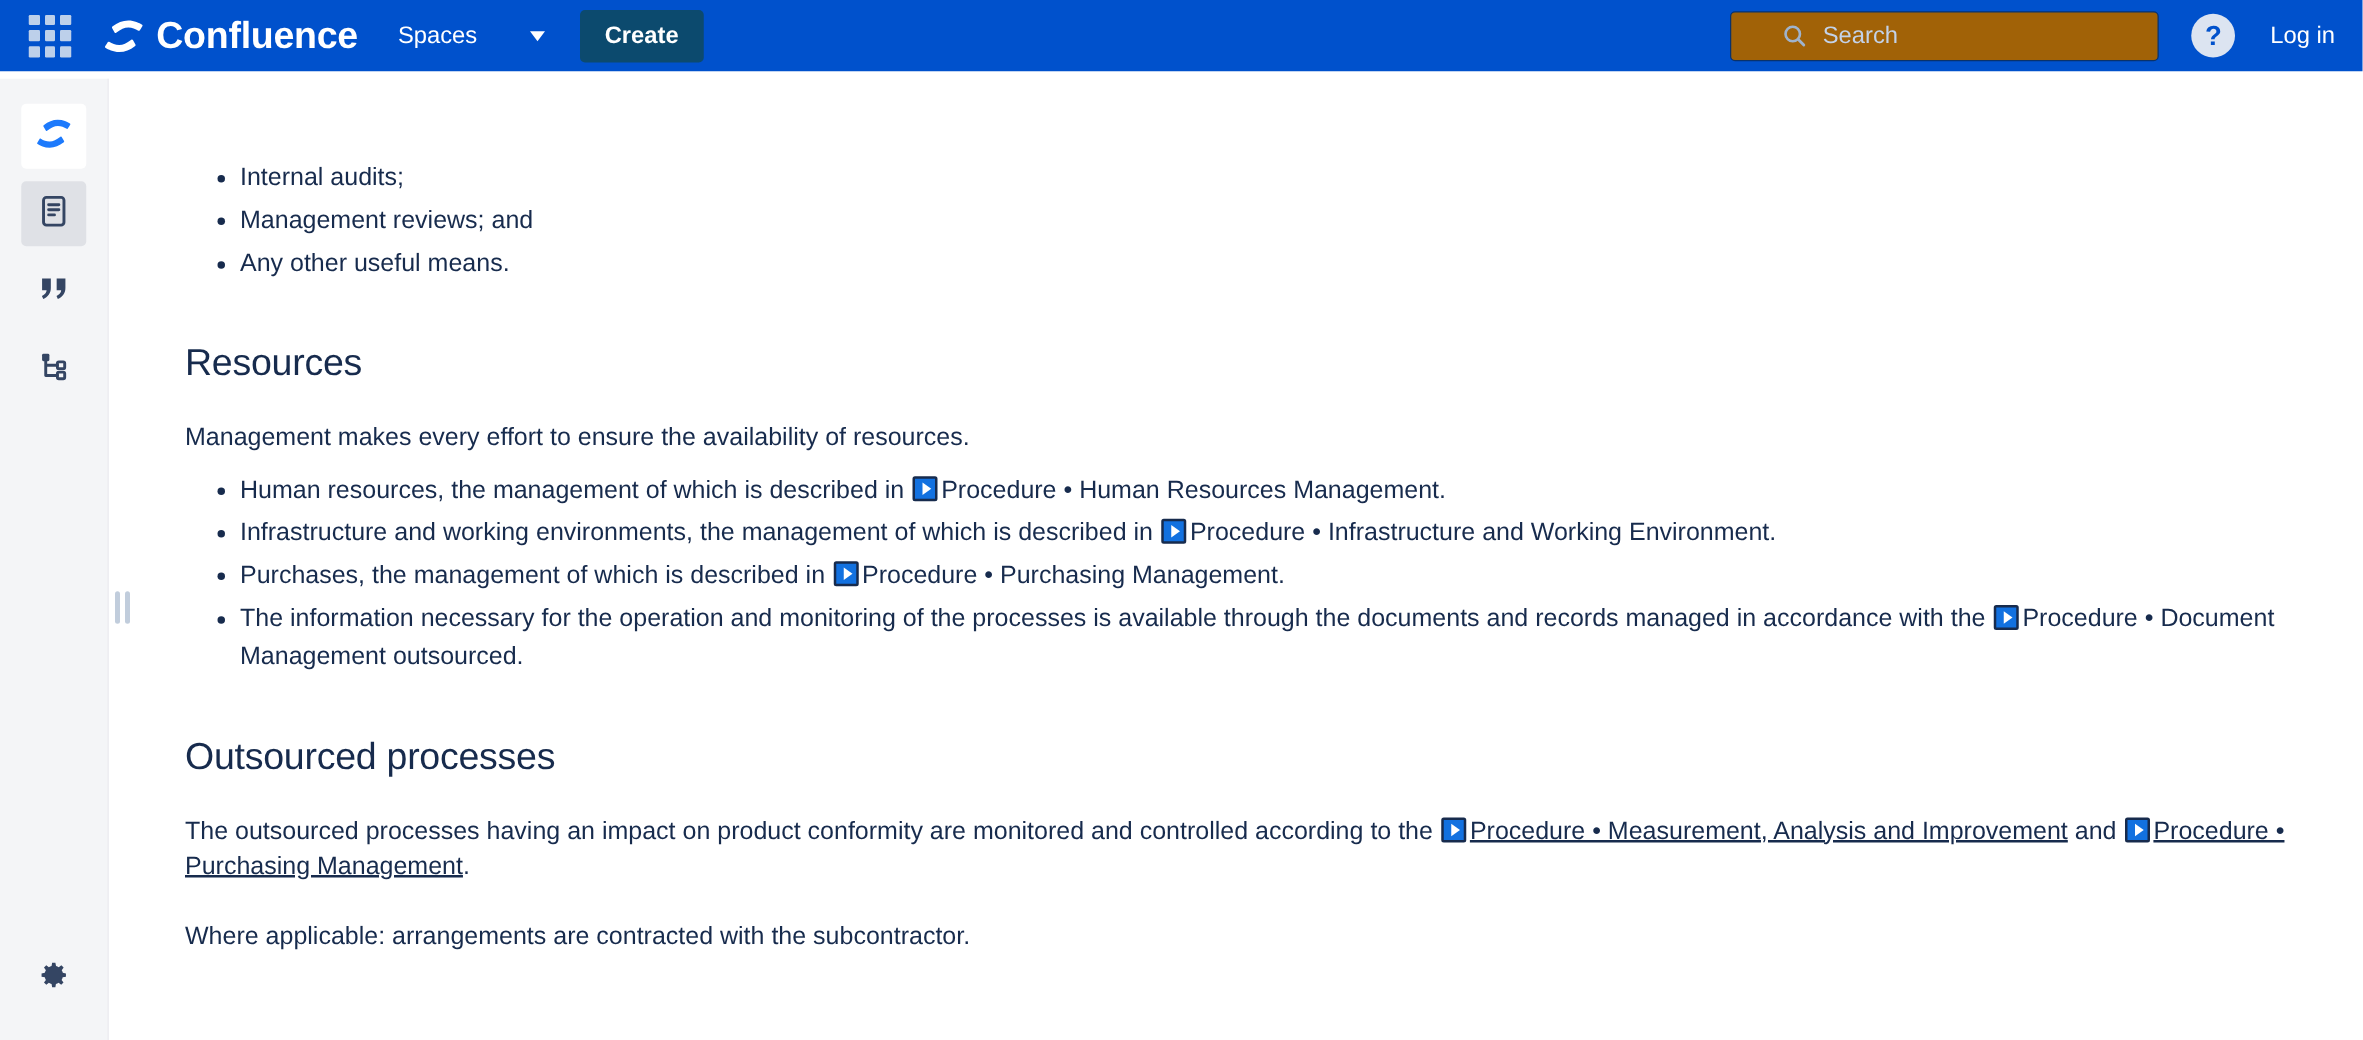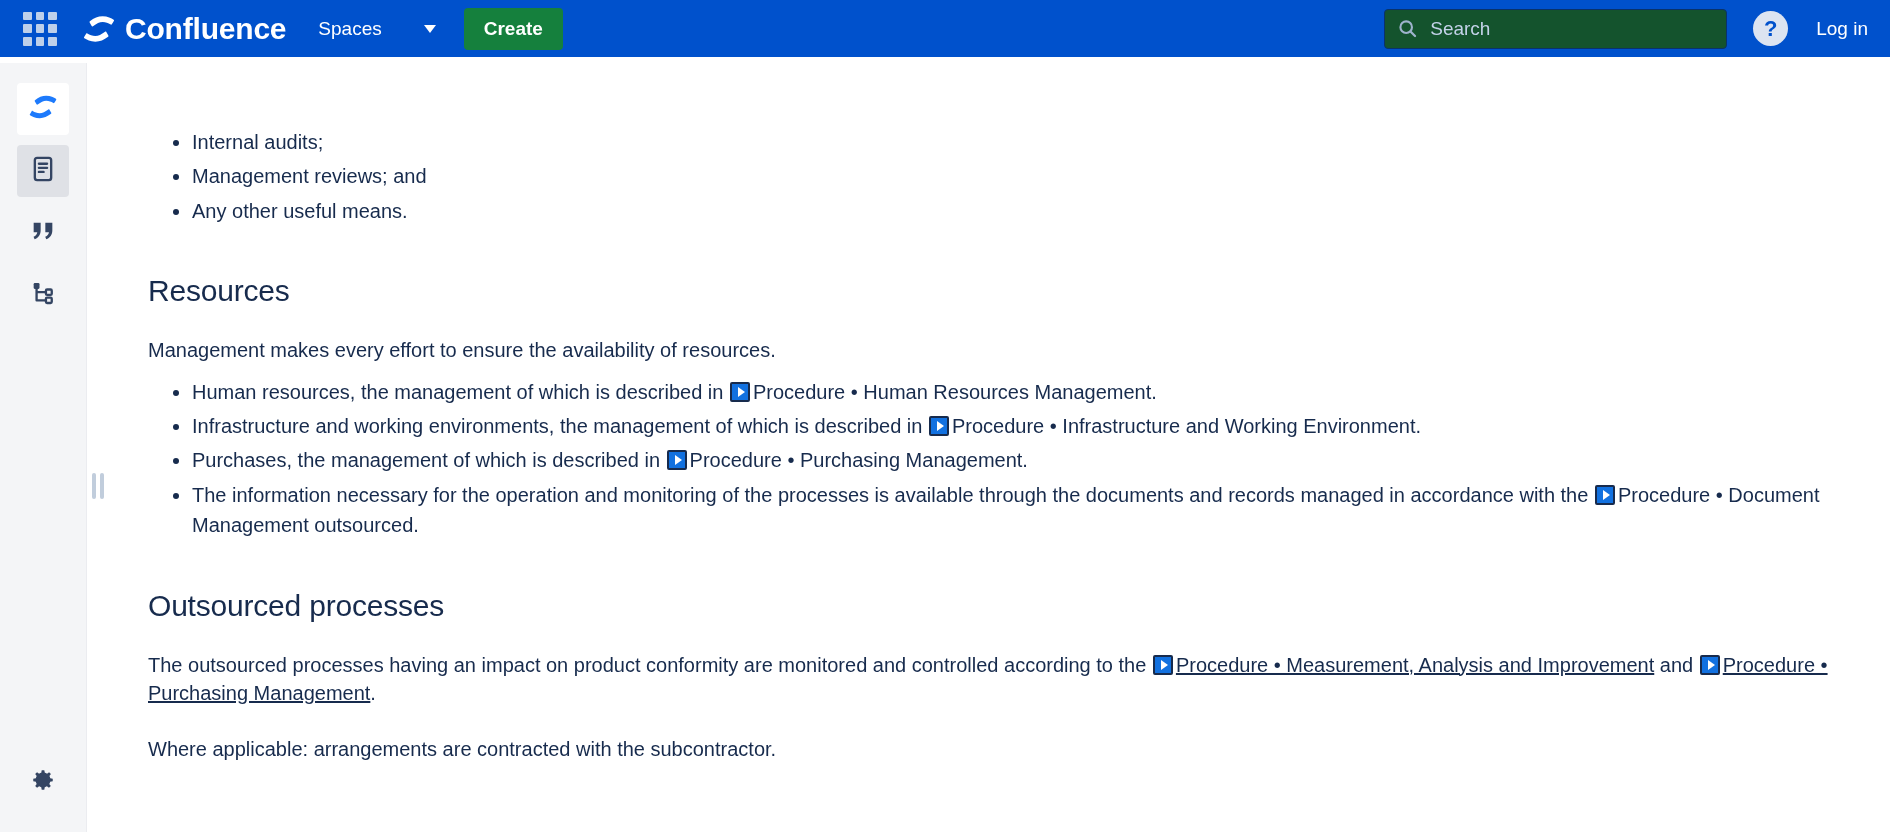--- a/index.html
+++ b/index.html
@@ -57,44 +57,45 @@
   }
   .chevron {
     width: 0; height: 0;
     border-left: 6px solid transparent;
     border-right: 6px solid transparent;
     border-top: 8px solid #ffffff;
     margin-left: 10px;
   }
   .create-btn {
     margin-left: 22px;
-    background: #15803d;
+    background: #0c4a6e;
     color: #ffffff;
     font-size: 19px;
     font-weight: 700;
     border: none;
     border-radius: 4px;
     height: 42px;
     padding: 0 20px;
     cursor: pointer;
     font-family: "Liberation Sans", sans-serif;
   }
   .nav-right {
     margin-left: auto;
     display: flex; align-items: center;
     margin-right: 22px;
   }
   .searchbox {
     position: relative;
     width: 343px; height: 40px;
-    background: #14532d;
+    background: #a16207;
     border: 1px solid #09326c;
     border-radius: 4px;
     display: flex; align-items: center;
     cursor: text;
+    justify-content: flex-end;
   }
   .search-icon { margin-left: 12px; display: flex; }
   .search-input {
     background: transparent; border: none; outline: none;
     color: #dbe4f0;
     font-size: 19px;
     margin-left: 10px;
     width: 270px;
     font-family: "Liberation Sans", sans-serif;
   }

